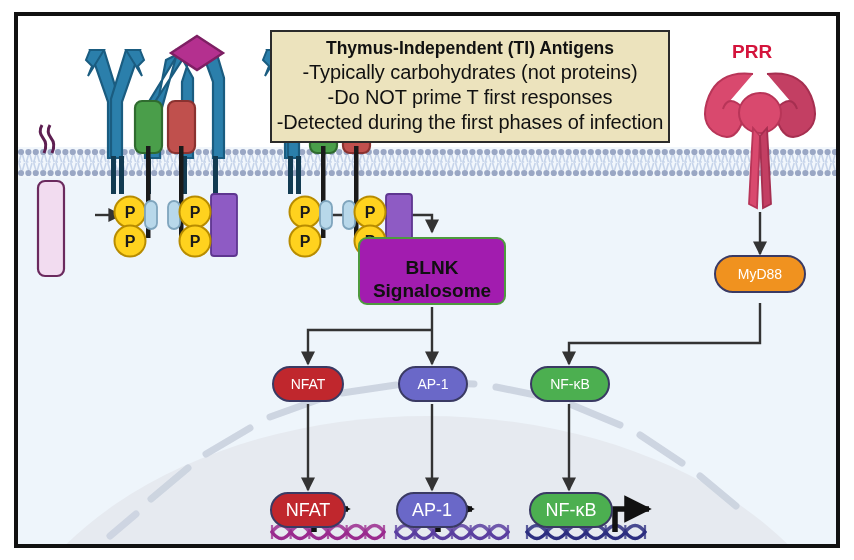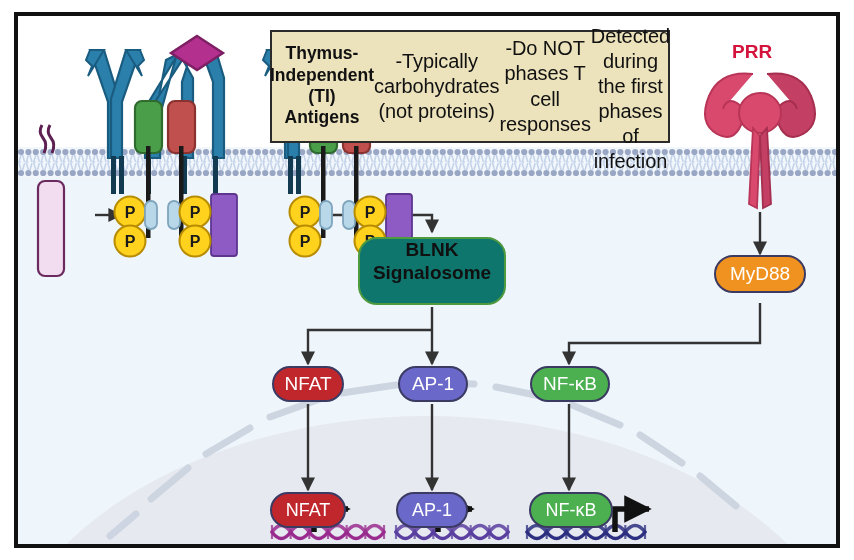--- a/index.html
+++ b/index.html
@@ -6,31 +6,31 @@
   body{width:854px;height:560px;overflow:hidden;
        font-family:"Liberation Sans","DejaVu Sans",sans-serif;}
   #stage{position:relative;width:854px;height:560px;background:#ffffff;}
   #frame{position:absolute;left:14px;top:12px;width:826px;height:536px;
          border:4px solid #111111;background:#ffffff;box-sizing:border-box;
          overflow:hidden;}
   .layer{position:absolute;left:0;top:0;width:100%;height:100%;}
   svg{display:block;}
   .infobox{position:absolute;left:252px;top:14px;width:400px;height:113px;
            background:#ece3bd;border:2.5px solid #2b2b2b;box-sizing:border-box;
-           display:flex;flex-direction:row;align-items:center;
+           display:flex;flex-direction:column;align-items:center;
            justify-content:center;text-align:center;color:#111;}
   .infobox .t{font-size:17.5px;font-weight:bold;line-height:1.22;margin-bottom:1px;}
   .infobox .l{font-size:20px;line-height:1.26;letter-spacing:-0.1px;}
   .node{position:absolute;box-sizing:border-box;display:flex;
         align-items:center;justify-content:center;text-align:center;
-        color:#ffffff;font-size:19px;white-space:nowrap;}
+        color:#ffffff;font-size:14px;white-space:nowrap;}
   .pill{border-radius:999px;border:2.2px solid #3a3a63;}
   .blnk{position:absolute;left:340px;top:221px;width:148px;height:68px;
-        background:#0f766e;border:2.2px solid #4e9a3e;border-radius:19px;
-        box-sizing:border-box;display:flex;align-items:flex-start;
+        background:#a21caf;border:2.2px solid #4e9a3e;border-radius:9px;
+        box-sizing:border-box;display:flex;align-items:flex-end;
         justify-content:center;text-align:center;color:#101010;
         font-size:19px;font-weight:bold;line-height:1.2;}
   .prrlabel{position:absolute;left:714px;top:25px;width:90px;
             text-align:left;font-size:19px;font-weight:bold;color:#d4143c;}
   .nucleus-tf{position:absolute;box-sizing:border-box;display:flex;
         align-items:center;justify-content:center;color:#fff;font-size:18px;
         border-radius:999px;border:2.2px solid #3a3a63;white-space:nowrap;}
 </style>
 </head>
 <body>
@@ -889,21 +889,21 @@
     <g stroke="#111111" stroke-width="5.5" fill="none">
       <path d="M 296 516 L 296 493 L 330 493" marker-end="url(#ahb)"></path>
       <path d="M 420 516 L 420 493 L 454 493" marker-end="url(#ahb)"></path>
       <path d="M 597 516 L 597 493 L 631 493" marker-end="url(#ahb)"></path>
     </g>
   </svg>
 
   <div class="infobox">
     <div class="t">Thymus-Independent (TI) Antigens</div>
     <div class="l">-Typically carbohydrates (not proteins)</div>
-    <div class="l">-Do NOT phases T cell responses</div>
+    <div class="l">-Do NOT prime T first responses</div>
     <div class="l">-Detected during the first phases of infection</div>
   </div>
 
   <div class="prrlabel">PRR</div>
 
   <div class="blnk">
     <div>
       <div>BLNK</div>
       <div>Signalosome</div>
     </div>

